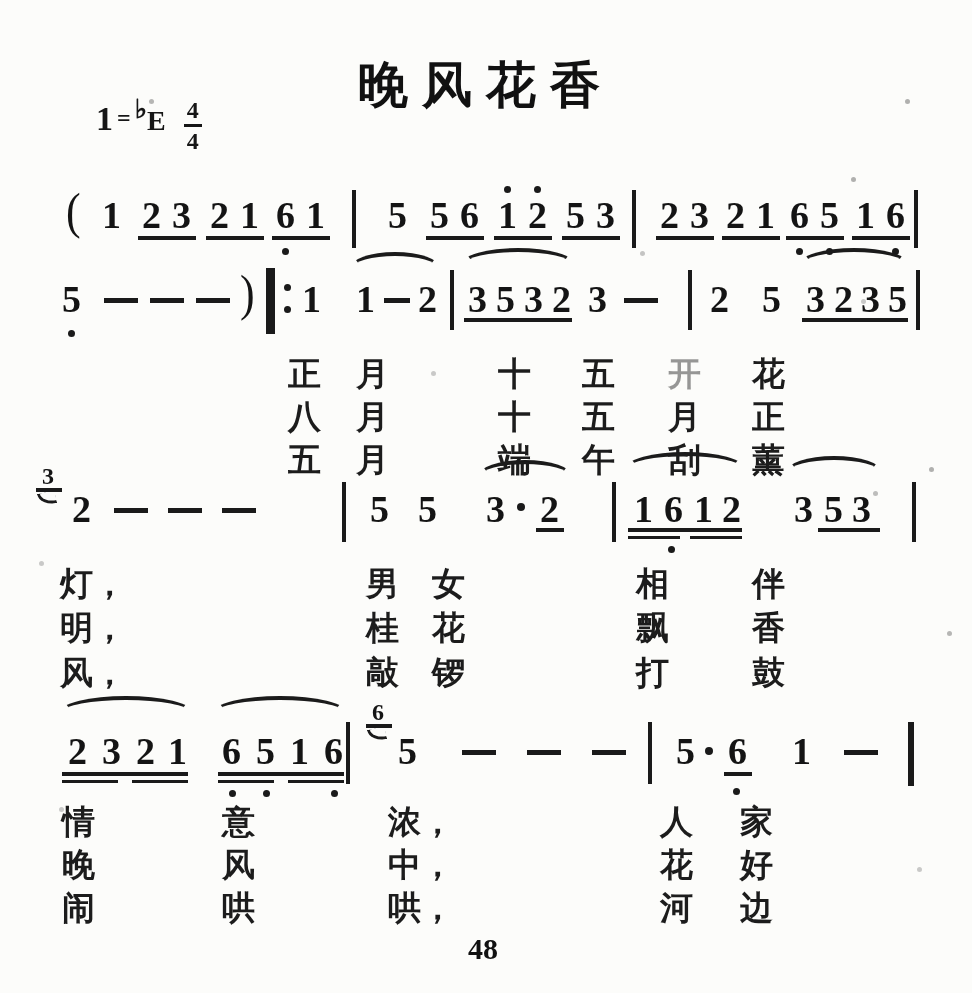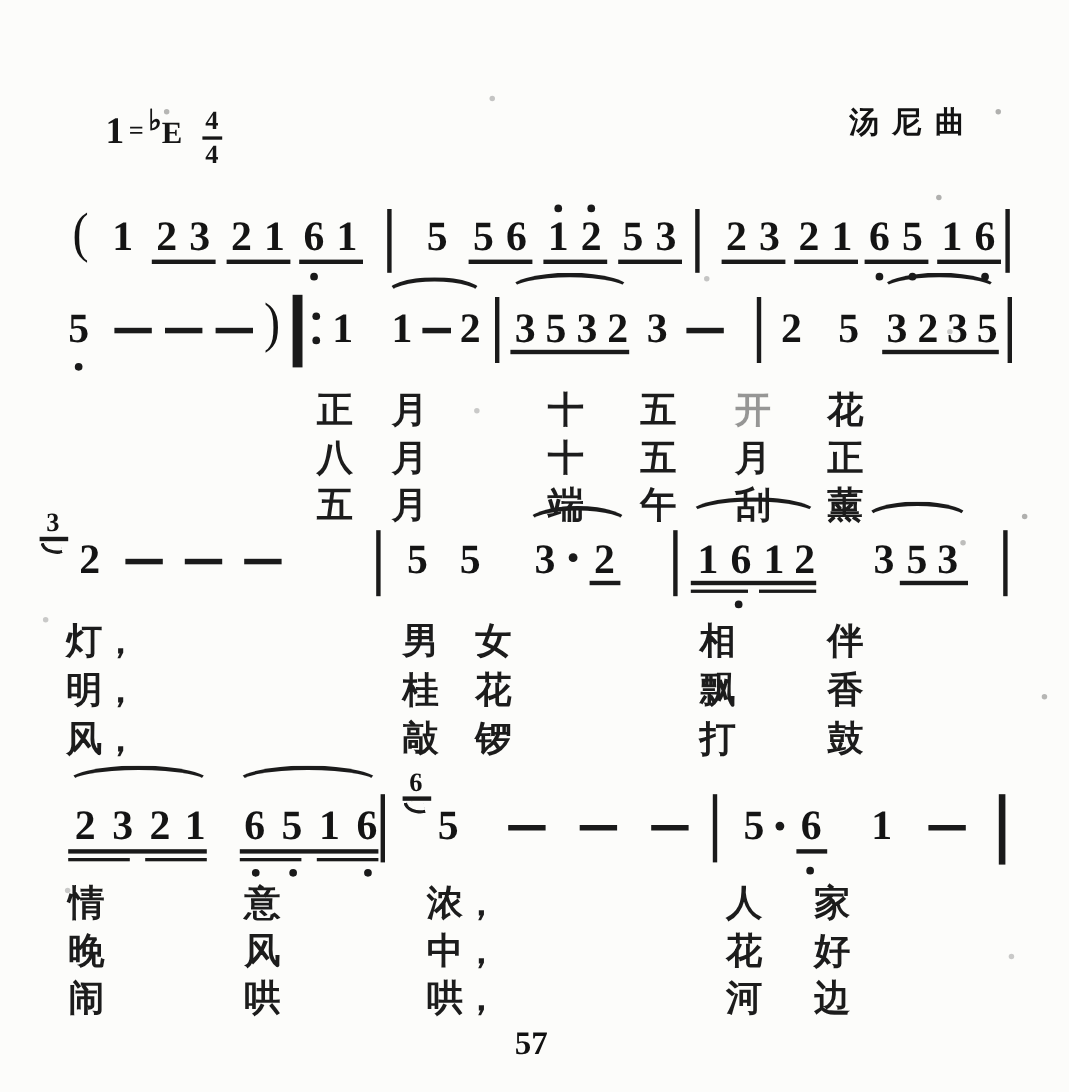--- a/index.html
+++ b/index.html
@@ -51,30 +51,30 @@
       930px 468px 0 1px rgba(0,0,0,.3), 874px 492px 0 1px rgba(0,0,0,.25),
       40px 562px 0 1px rgba(0,0,0,.2), 772px 622px 0 1px rgba(0,0,0,.25),
       948px 632px 0 1px rgba(0,0,0,.28), 432px 372px 0 1px rgba(0,0,0,.2),
       906px 100px 0 1px rgba(0,0,0,.3), 862px 300px 0 1px rgba(0,0,0,.2),
       918px 868px 0 1px rgba(0,0,0,.2), 60px 808px 0 1px rgba(0,0,0,.2);}
 </style>
 </head>
 <body>
 
 <div class="sheet">
+  <h1 class="title">晚风花香</h1>
 
   <div class="keysig">
     <span class="ks-tonic">1</span><span class="ks-eq">=</span><span class="ks-flat">♭</span><span class="ks-note">E</span><span class="ks-time">
         <span class="ks-num">4</span>
         <span class="ks-den">4</span>
       </span>
   </div>
 
   <div class="credits">
-    <div>汤尼曲</div>
   </div>
 
   <div id="score">
       <div class="tok paren" style="left: 66px; top: 190px;">(</div>
       <div class="tok num" style="left: 102px; top: 196px;">1</div>
       <div class="tok num" style="left: 142px; top: 196px;">2</div>
       <div class="tok num" style="left: 172px; top: 196px;">3</div>
       <div class="tok uline" style="left: 138px; top: 236px; width: 58px;"></div>
       <div class="tok num" style="left: 210px; top: 196px;">2</div>
       <div class="tok num" style="left: 240px; top: 196px;">1</div>
@@ -258,15 +258,15 @@
       <span class="lyr" style="left: 740px; top: 847px;">好</span>
       <span class="lyr" style="left: 62px; top: 890px;">闹</span>
       <span class="lyr" style="left: 222px; top: 890px;">哄</span>
       <span class="lyr" style="left: 388px; top: 890px;">哄，</span>
       <span class="lyr" style="left: 660px; top: 890px;">河</span>
       <span class="lyr" style="left: 740px; top: 890px;">边</span>
     </div>
 
   <div class="specks"></div>
 
-  <div class="pagenum">57</div>
+  <div class="pagenum">48</div>
 
 </div>
 
 </body></html>

